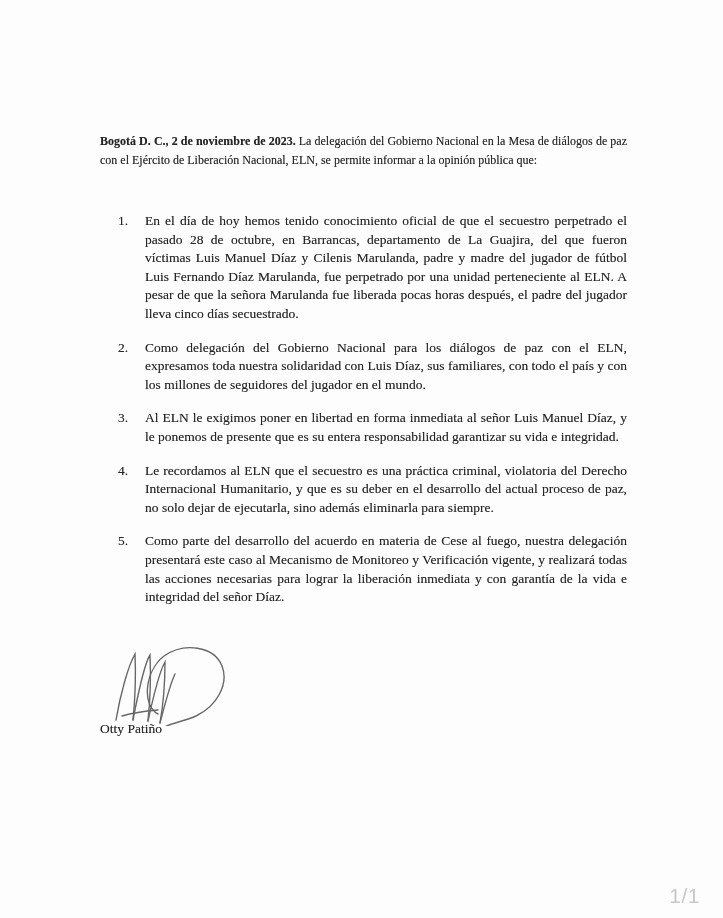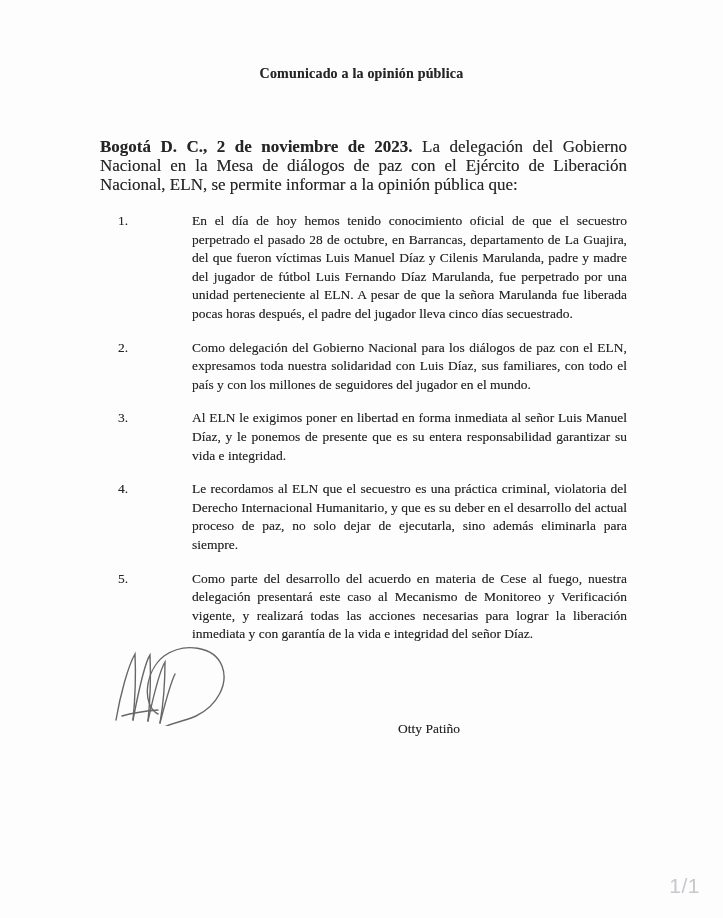--- a/index.html
+++ b/index.html
@@ -27,21 +27,21 @@
     text-align: center;
     font-size: 14px;
     font-weight: bold;
     letter-spacing: 0.2px;
   }
   .intro {
     position: absolute;
     top: 120px;
     left: 100px;
     width: 527px;
-    font-size: 17px;
+    font-size: 12px;
     line-height: 19px;
     text-align: justify;
   }
   .intro .lead-bold {
     font-weight: bold;
   }
   .numbered-list {
     position: absolute;
     top: 212px;
     left: 100px;
@@ -53,56 +53,53 @@
     display: flex;
     margin-bottom: 15px;
   }
   .list-item .num {
     flex: 0 0 27px;
     margin-left: 18px;
   }
   .list-item .item-text {
     flex: 1;
     text-align: justify;
-    margin-left: 47px;
   }
   .signature-block {
     position: absolute;
     top: 644px;
     left: 100px;
     width: 360px;
     font-size: 13.5px;
     line-height: 18.6px;
-    text-align: right;
   }
   .signature-scribble {
     display: block;
     margin-bottom: -6px;
     margin-left: 2px;
   }
   .sig-line {
     white-space: nowrap;
   }
   .page-indicator {
     position: absolute;
     right: 23px;
-    bottom: 20px;
+    bottom: 10px;
     font-family: "Liberation Sans", "DejaVu Sans", sans-serif;
     font-size: 21px;
     color: #c8c8cc;
     text-shadow: none;
     letter-spacing: 0.5px;
   }
 </style>
 </head>
 <body>
 
 <div class="sheet">
 
-  <div class="doc-title">Comunicado a la opinión pública</div>
 
   <p class="intro"><span class="lead-bold">Bogotá D. C., 2 de noviembre de 2023.</span><span> La delegación del Gobierno Nacional en la Mesa de diálogos de paz con el Ejército de Liberación Nacional, ELN, se permite informar a la opinión pública que:</span></p>
 
   <div class="numbered-list">
 
     <div class="list-item">
       <span class="num">1.</span>
       <span class="item-text">En el día de hoy hemos tenido conocimiento oficial de que el secuestro perpetrado el pasado 28 de octubre, en Barrancas, departamento de La Guajira, del que fueron víctimas Luis Manuel Díaz y Cilenis Marulanda, padre y madre del jugador de fútbol Luis Fernando Díaz Marulanda, fue perpetrado por una unidad perteneciente al ELN. A pesar de que la señora Marulanda fue liberada pocas horas después, el padre del jugador lleva cinco días secuestrado.</span>
     </div>
 

